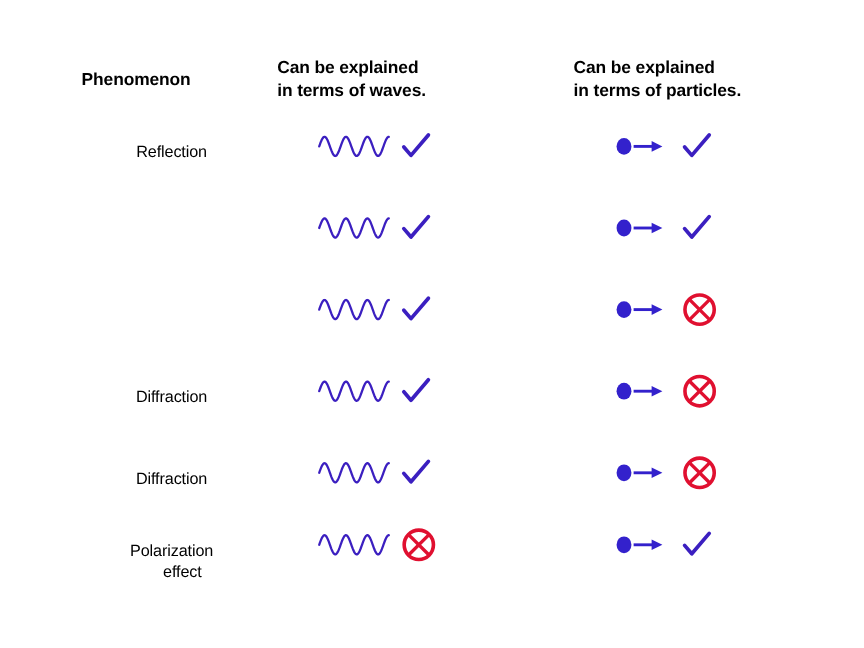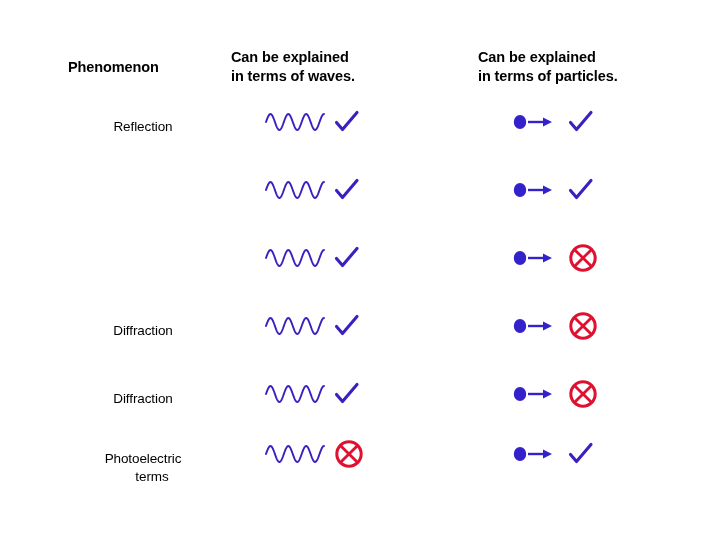--- a/index.html
+++ b/index.html
@@ -236,21 +236,21 @@
           <span class="sym-mark">
             <svg width="30" height="30" viewBox="0 0 30 30">
               <circle cx="15" cy="15" r="12.2" fill="none" stroke="#E01030" stroke-width="3.0"></circle>
               <line x1="6.890899433352672" y1="6.890899433352672" x2="23.109100566647328" y2="23.109100566647328" stroke="#E01030" stroke-width="2.8" stroke-linecap="round"></line>
               <line x1="23.109100566647328" y1="6.890899433352672" x2="6.890899433352672" y2="23.109100566647328" stroke="#E01030" stroke-width="2.8" stroke-linecap="round"></line>
             </svg>
           </span>
         </div>
       </div>
       <div class="row" style="top: 450px;">
-        <div class="row-label"><span>Photoelectric</span><span class="cont">terms</span></div>
+        <div class="row-label"><span>Polarization</span><span class="cont">effect</span></div>
         <div class="cell cell-waves">
           <span class="sym-src">
             <svg width="58" height="22" viewBox="0 0 58 22">
               <path d="M0.00 11.00 L0.48 9.65 L0.97 8.33 L1.45 7.09 L1.93 5.97 L2.42 4.99 L2.90 4.18 L3.38 3.57 L3.87 3.17 L4.35 3.01 L4.83 3.07 L5.32 3.36 L5.80 3.87 L6.28 4.59 L6.77 5.49 L7.25 6.56 L7.73 7.75 L8.22 9.03 L8.70 10.37 L9.18 11.73 L9.67 13.07 L10.15 14.35 L10.63 15.53 L11.12 16.58 L11.60 17.47 L12.08 18.17 L12.57 18.67 L13.05 18.94 L13.53 18.99 L14.02 18.80 L14.50 18.39 L14.98 17.77 L15.47 16.95 L15.95 15.95 L16.43 14.82 L16.92 13.57 L17.40 12.25 L17.88 10.90 L18.37 9.54 L18.85 8.23 L19.33 7.00 L19.82 5.88 L20.30 4.92 L20.78 4.12 L21.27 3.53 L21.75 3.15 L22.23 3.00 L22.72 3.08 L23.20 3.39 L23.68 3.92 L24.17 4.65 L24.65 5.57 L25.13 6.64 L25.62 7.84 L26.10 9.13 L26.58 10.48 L27.07 11.84 L27.55 13.17 L28.03 14.44 L28.52 15.62 L29.00 16.66 L29.48 17.53 L29.97 18.22 L30.45 18.70 L30.93 18.96 L31.42 18.98 L31.90 18.78 L32.38 18.35 L32.87 17.71 L33.35 16.87 L33.83 15.87 L34.32 14.72 L34.80 13.47 L35.28 12.15 L35.77 10.79 L36.25 9.44 L36.73 8.13 L37.22 6.91 L37.70 5.80 L38.18 4.85 L38.67 4.07 L39.15 3.49 L39.63 3.13 L40.12 3.00 L40.60 3.10 L41.08 3.42 L41.57 3.97 L42.05 4.72 L42.53 5.65 L43.02 6.73 L43.50 7.94 L43.98 9.23 L44.47 10.58 L44.95 11.94 L45.43 13.27 L45.92 14.54 L46.40 15.70 L46.88 16.73 L47.37 17.59 L47.85 18.27 L48.33 18.73 L48.82 18.97 L49.30 18.98 L49.78 18.75 L50.27 18.31 L50.75 17.65 L51.23 16.80 L51.72 15.79 L52.20 14.63 L52.68 13.37 L53.17 12.04 L53.65 10.69 L54.13 9.34 L54.62 8.04 L55.10 6.82 L55.58 5.73 L56.07 4.78 L56.55 4.02 L57.03 3.46 L57.52 3.12 L58.00 3.00" fill="none" stroke="#3B1FC0" stroke-width="1.9" stroke-linecap="round" stroke-linejoin="round"></path>
             </svg>
           </span>
           <span class="sym-mark">
             <svg width="30" height="30" viewBox="0 0 30 30">
               <circle cx="15" cy="15" r="12.2" fill="none" stroke="#E01030" stroke-width="3.0"></circle>
               <line x1="6.890899433352672" y1="6.890899433352672" x2="23.109100566647328" y2="23.109100566647328" stroke="#E01030" stroke-width="2.8" stroke-linecap="round"></line>

